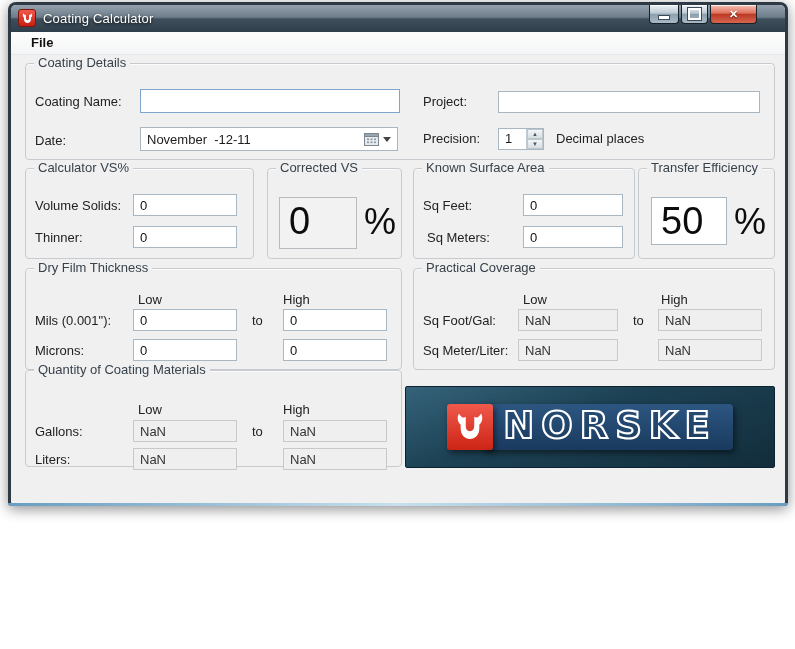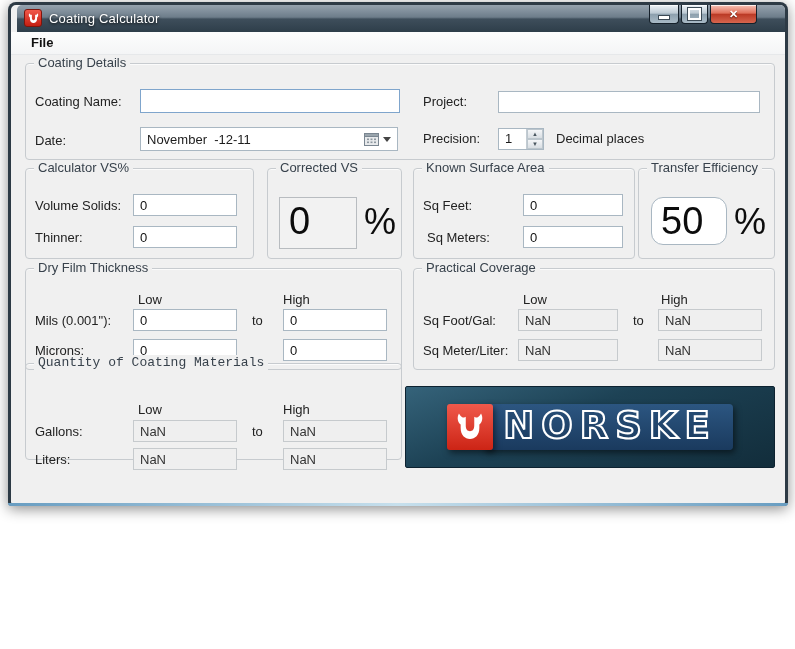--- a/index.html
+++ b/index.html
@@ -6,21 +6,21 @@
   .stage{position:relative;width:795px;height:649px;background:#fff;overflow:hidden;
          font-family:"Liberation Sans",sans-serif;font-size:13px;color:#1c1c1c;}
 
   
   .window{position:absolute;left:8px;top:2px;width:774px;height:498px;
           border:3px solid rgba(28,42,54,.92);border-radius:8px 8px 4px 4px;
           background:#f0f0f0;box-shadow:0 3px 14px rgba(0,0,0,.45), inset 0 0 0 1px rgba(255,255,255,.28);}
   .window::after{content:"";position:absolute;left:-3px;right:-3px;bottom:-3px;height:3px;
           background:linear-gradient(90deg,#6fa8cf,#d8f2ff 50%,#6fa8cf);border-radius:0 0 4px 4px;opacity:.9;}
   .titlebar{position:absolute;left:0;top:0;right:0;height:27px;border-radius:5px 5px 0 0;
-          background:linear-gradient(180deg,#95a2ae 0%,#6d7d8a 45%,#3e4e5b 52%,#2e3e4a 100%);margin-left:6px;}
+          background:linear-gradient(180deg,#95a2ae 0%,#6d7d8a 45%,#3e4e5b 52%,#2e3e4a 100%);}
   .app-icon{position:absolute;left:7px;top:4px;width:18px;height:18px;border-radius:3px;
           background:linear-gradient(#f1584a,#c41f12);border:1px solid #7e150c;
           display:flex;align-items:center;justify-content:center;box-sizing:border-box;}
   .title-text{position:absolute;left:32px;top:6px;color:#fff;font-size:13px;
           text-shadow:0 1px 3px rgba(0,0,0,.85);letter-spacing:.2px;}
   .win-btn{position:absolute;top:0;height:19px;border:1px solid #15202a;border-top:none;
           border-radius:0 0 4px 4px;box-sizing:border-box;
           background:linear-gradient(#eef3f7,#bcc9d3 45%,#8da0ae 52%,#a9bac6);
           box-shadow:inset 0 1px 0 rgba(255,255,255,.75);display:flex;align-items:center;justify-content:center;}
   .btn-min{right:106px;width:30px;} .btn-max{right:77px;width:27px;}
@@ -175,21 +175,21 @@
         <span class="legend">Known Surface Area</span>
       </div>
       <span class="lbl" style="left:412px;top:143px;">Sq Feet:</span>
       <input class="inp" style="left: 512px; top: 139px; width: 100px;" value="0">
       <span class="lbl" style="left:416px;top:175px;">Sq Meters:</span>
       <input class="inp" style="left: 512px; top: 171px; width: 100px;" value="0">
 
       <div class="group" style="left:627px;top:113px;width:135px;height:89px;">
         <span class="legend">Transfer Efficiency</span>
       </div>
-      <div class="bigbox white" style="left:640px;top:142px;width:76px;height:48px;border-radius:12px;">50</div>
+      <div class="bigbox white" style="left:640px;top:142px;width:76px;height:48px;">50</div>
       <span class="bigpct" style="left:723px;top:146px;">%</span>
 
       <div class="group" style="left:14px;top:213px;width:375px;height:100px;">
         <span class="legend">Dry Film Thickness</span>
       </div>
       <span class="hdr" style="left:127px;top:237px;">Low</span>
       <span class="hdr" style="left:272px;top:237px;">High</span>
       <span class="lbl" style="left:24px;top:258px;">Mils (0.001"):</span>
       <input class="inp" style="left: 122px; top: 254px; width: 104px;" value="0">
       <span class="lbl" style="left:241px;top:258px;">to</span>
@@ -204,21 +204,21 @@
       <span class="hdr" style="left:512px;top:237px;">Low</span>
       <span class="hdr" style="left:650px;top:237px;">High</span>
       <span class="lbl" style="left:412px;top:258px;text-align:right;">Sq Foot/Gal:</span>
       <input class="inp ro" readonly="" style="left: 507px; top: 254px; width: 100px;" value="NaN">
       <span class="lbl" style="left:622px;top:258px;">to</span>
       <input class="inp ro" readonly="" style="left: 647px; top: 254px; width: 104px;" value="NaN">
       <span class="lbl" style="left:412px;top:288px;">Sq Meter/Liter:</span>
       <input class="inp ro" readonly="" style="left: 507px; top: 284px; width: 100px;" value="NaN">
       <input class="inp ro" readonly="" style="left: 647px; top: 284px; width: 104px;" value="NaN">
 
-      <div class="group" style="left:14px;top:308px;width:375px;height:95px;font-family:Liberation Mono, monospace;">
+      <div class="group" style="left:14px;top:315px;width:375px;height:95px;">
         <span class="legend">Quantity of Coating Materials</span>
       </div>
       <span class="hdr" style="left:127px;top:347px;">Low</span>
       <span class="hdr" style="left:272px;top:347px;">High</span>
       <span class="lbl" style="left:24px;top:369px;">Gallons:</span>
       <input class="inp ro" readonly="" style="left: 122px; top: 365px; width: 104px;" value="NaN">
       <span class="lbl" style="left:241px;top:369px;">to</span>
       <input class="inp ro" readonly="" style="left: 272px; top: 365px; width: 104px;" value="NaN">
       <span class="lbl" style="left:24px;top:397px;">Liters:</span>
       <input class="inp ro" readonly="" style="left: 122px; top: 393px; width: 104px;" value="NaN">

